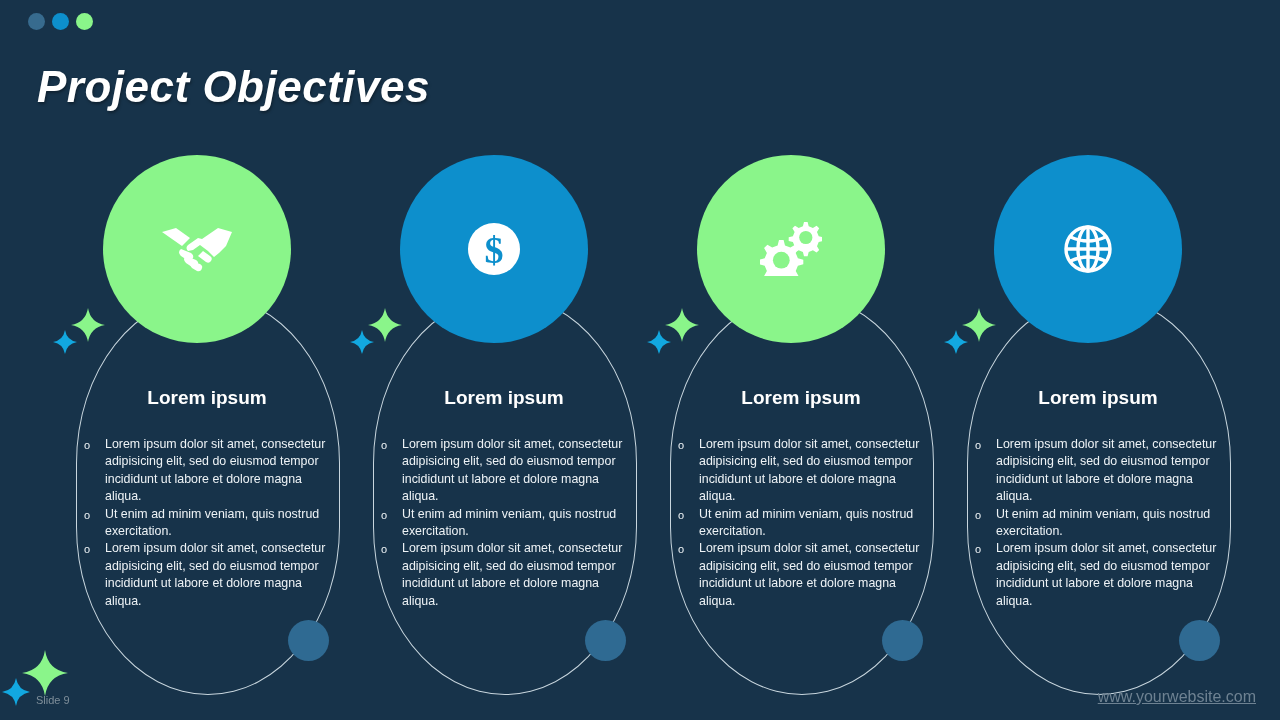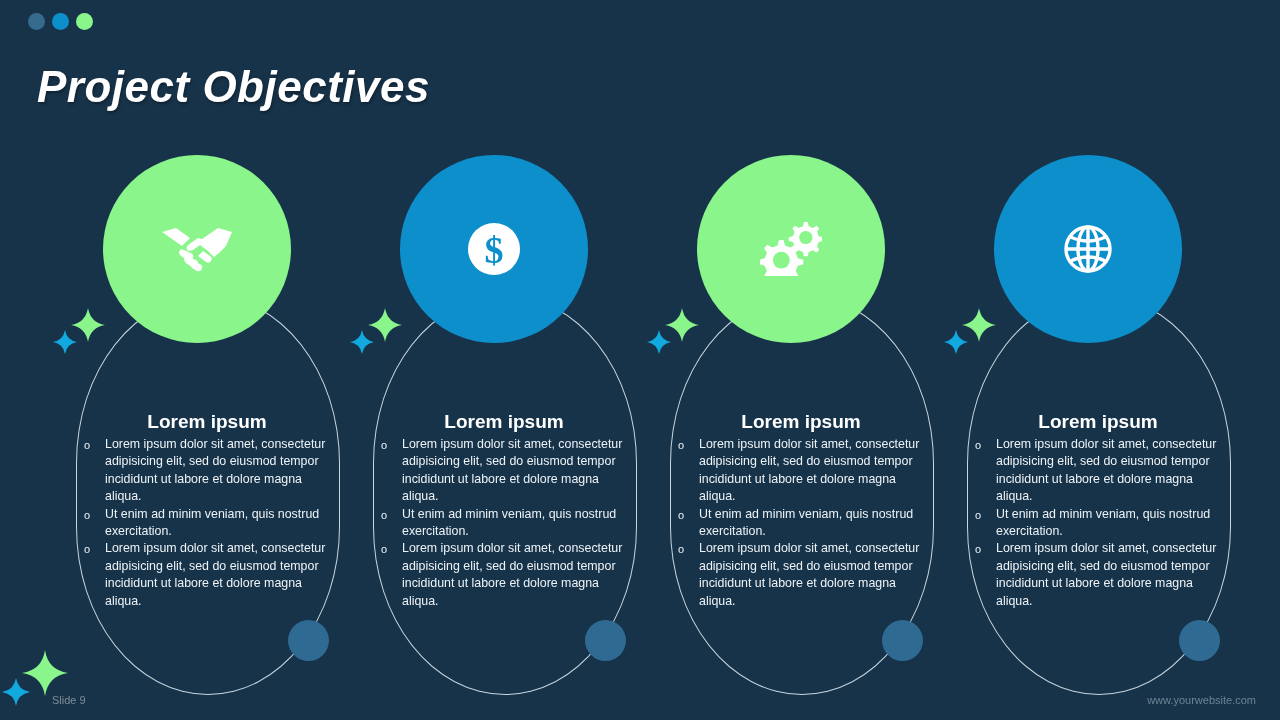--- a/index.html
+++ b/index.html
@@ -59,21 +59,21 @@
 
   
   .sparkles { position:absolute; left:-5px; top:153px; width:60px; height:55px; }
   .sp { position:absolute; }
   .sp.green { left:18px; top:0; }
   .sp.blue  { left:0;  top:22px; }
 
   
   .card-title {
     position:absolute; left:0; top:232px; width:298px;
-    text-align:center; font-size:19px; font-weight:bold; color:#ffffff;margin-top:24px;
+    text-align:center; font-size:19px; font-weight:bold; color:#ffffff;
   }
 
   
   .bullets {
     position:absolute; left:20px; top:281px; width:262px;
     list-style:none;
   }
   .bullets li {
     position:relative;
     padding-left:27px;
@@ -93,25 +93,25 @@
     background:#2f6a92;
   }
 
   
   .footer-sparkles { position:absolute; left:2px; bottom:14px; width:68px; height:56px; }
   .footer-sparkles .fs-green { position:absolute; left:20px; top:0; }
   .footer-sparkles .fs-blue  { position:absolute; left:0;  top:28px; }
 
   .slide-num {
     position:absolute; left:36px; bottom:14px;
-    font-size:11px; color:#7e8e99;margin-left:16px;
+    font-size:11px; color:#7e8e99;
   }
   .website {
     position:absolute; right:24px; bottom:14px;
-    font-size:11px; color:#6e8292;
+    font-size:16px; color:#6e8292;text-decoration:underline;
   }
 </style>
 </head>
 <body>
 
 <div class="slide">
 
   <div class="dots">
     <span class="dot d1"></span>
     <span class="dot d2"></span>

